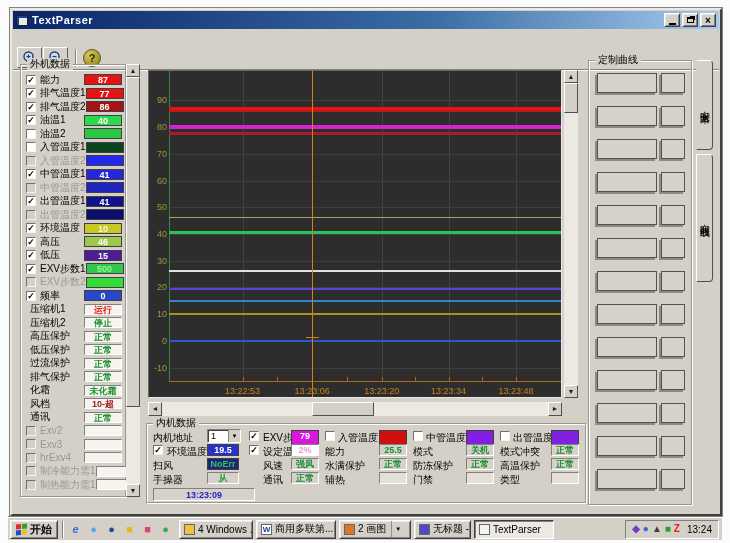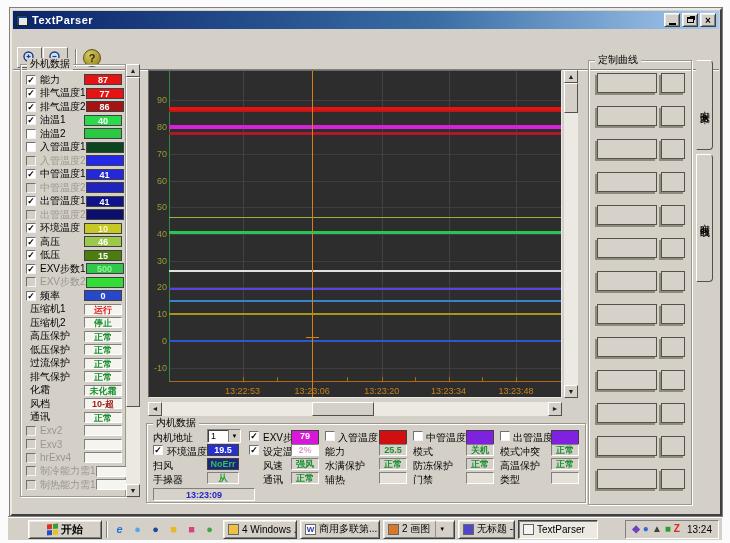--- a/index.html
+++ b/index.html
@@ -72,21 +72,21 @@
   .bp-head { position:absolute; width:28px; height:16px; font-size:9px; font-weight:bold; text-align:center; line-height:11px; color:#fff; border:1px solid #404040; }
   .dropdown { position:absolute; width:34px; height:14px; background:#fff; border:1px solid; border-color:#808080 #fff #fff #808080; box-shadow:inset 1px 1px 0 #404040; font-size:9px; display:flex; align-items:center; }
   .dropdown .dd-val { flex:1; padding-left:3px; }
   .dropdown .dd-btn { width:12px; height:100%; background:#d4d0c8; border-left:1px solid #808080; font-size:6px; text-align:center; line-height:12px; }
   .time-box { position:absolute; left:6px; top:64px; width:102px; height:13px; background:#d6d2ca; border:1px solid; border-color:#808080 #fff #fff #808080; color:#2424c8; font-size:9px; font-weight:bold; text-align:center; line-height:12px; }
 
   .statusbar { position:absolute; left:2px; right:2px; top:493px; height:13px; background:#d4d0c8; border:1px solid; border-color:#808080 #fff #fff #808080; font-size:10px; line-height:11px; padding-left:5px; color:#202020; }
 
   
   #taskbar { position:absolute; left:8px; top:517px; width:714px; height:23px; background:#d4d0c8; border-top:1px solid #fff; box-shadow:0 -1px 0 #808080; display:flex; align-items:center; }
-  .start-btn { margin-left:20px; height:19px; padding:0 18px; display:flex; align-items:center; font-size:11px; font-weight:bold; gap:3px;font-family:Liberation Serif, serif; }
+  .start-btn { margin-left:2px; height:19px; padding:0 5px; display:flex; align-items:center; font-size:11px; font-weight:bold; gap:3px;font-family:Liberation Serif, serif; }
   .winflag { width:11px; height:11px; display:grid; grid-template-columns:5px 5px; grid-template-rows:5px 5px; gap:1px; transform:skewY(-4deg); }
   .winflag i { display:block; }
   .tb-sep { width:2px; height:17px; margin:0 4px; border-left:1px solid #808080; border-right:1px solid #fff; }
   #quicklaunch { display:flex; align-items:center; gap:3px; }
   .ql-ico { width:15px; height:15px; display:flex; align-items:center; justify-content:center; font-size:11px; font-weight:bold; font-style:italic; }
   #taskbtns { display:flex; align-items:center; gap:3px; margin-left:6px; }
   .task-btn { height:19px; display:flex; align-items:center; padding:0 4px; font-size:10px; gap:3px; overflow:hidden; white-space:nowrap; }
   .task-btn .ticon { width:11px; height:11px; flex:0 0 auto; display:flex; align-items:center; justify-content:center; font-size:8px; font-weight:bold; border:1px solid #666; }
   .task-btn.active { background:#ece9e2; border-color:#404040 #fff #fff #404040; box-shadow:inset 1px 1px 0 #808080; }
   .task-btn .dd { font-size:6px; margin-left:2px; border-left:1px solid #909090; padding-left:3px; align-self:stretch; display:flex; align-items:center; }
@@ -196,21 +196,21 @@
           <span class="sb-badge" style="background: rgb(200, 200, 36); color: rgb(248, 248, 208);">10</span>
         </div>
         <div class="sb-row">
           <span class="cb checked"></span>
           <span class="sb-lbl">高压</span>
           <span class="sb-badge" style="background: rgb(156, 200, 76); color: rgb(255, 255, 255);">46</span>
         </div>
         <div class="sb-row">
           <span class="cb checked"></span>
           <span class="sb-lbl">低压</span>
-          <span class="sb-badge" style="background: #4d7c0f; color: rgb(255, 255, 255); text-align: center;">15</span>
+          <span class="sb-badge" style="background: #4c1d95; color: rgb(255, 255, 255); text-align: center;">15</span>
         </div>
         <div class="sb-row">
           <span class="cb checked"></span>
           <span class="sb-lbl">EXV步数1</span>
           <span class="sb-badge" style="background: rgb(48, 200, 76); color: rgb(144, 248, 144);">500</span>
         </div>
         <div class="sb-row">
           <span class="cb dis"></span>
           <span class="sb-lbl gray">EXV步数2</span>
           <span class="sb-badge" style="background: rgb(52, 220, 56); color: rgb(255, 255, 255);"></span>

